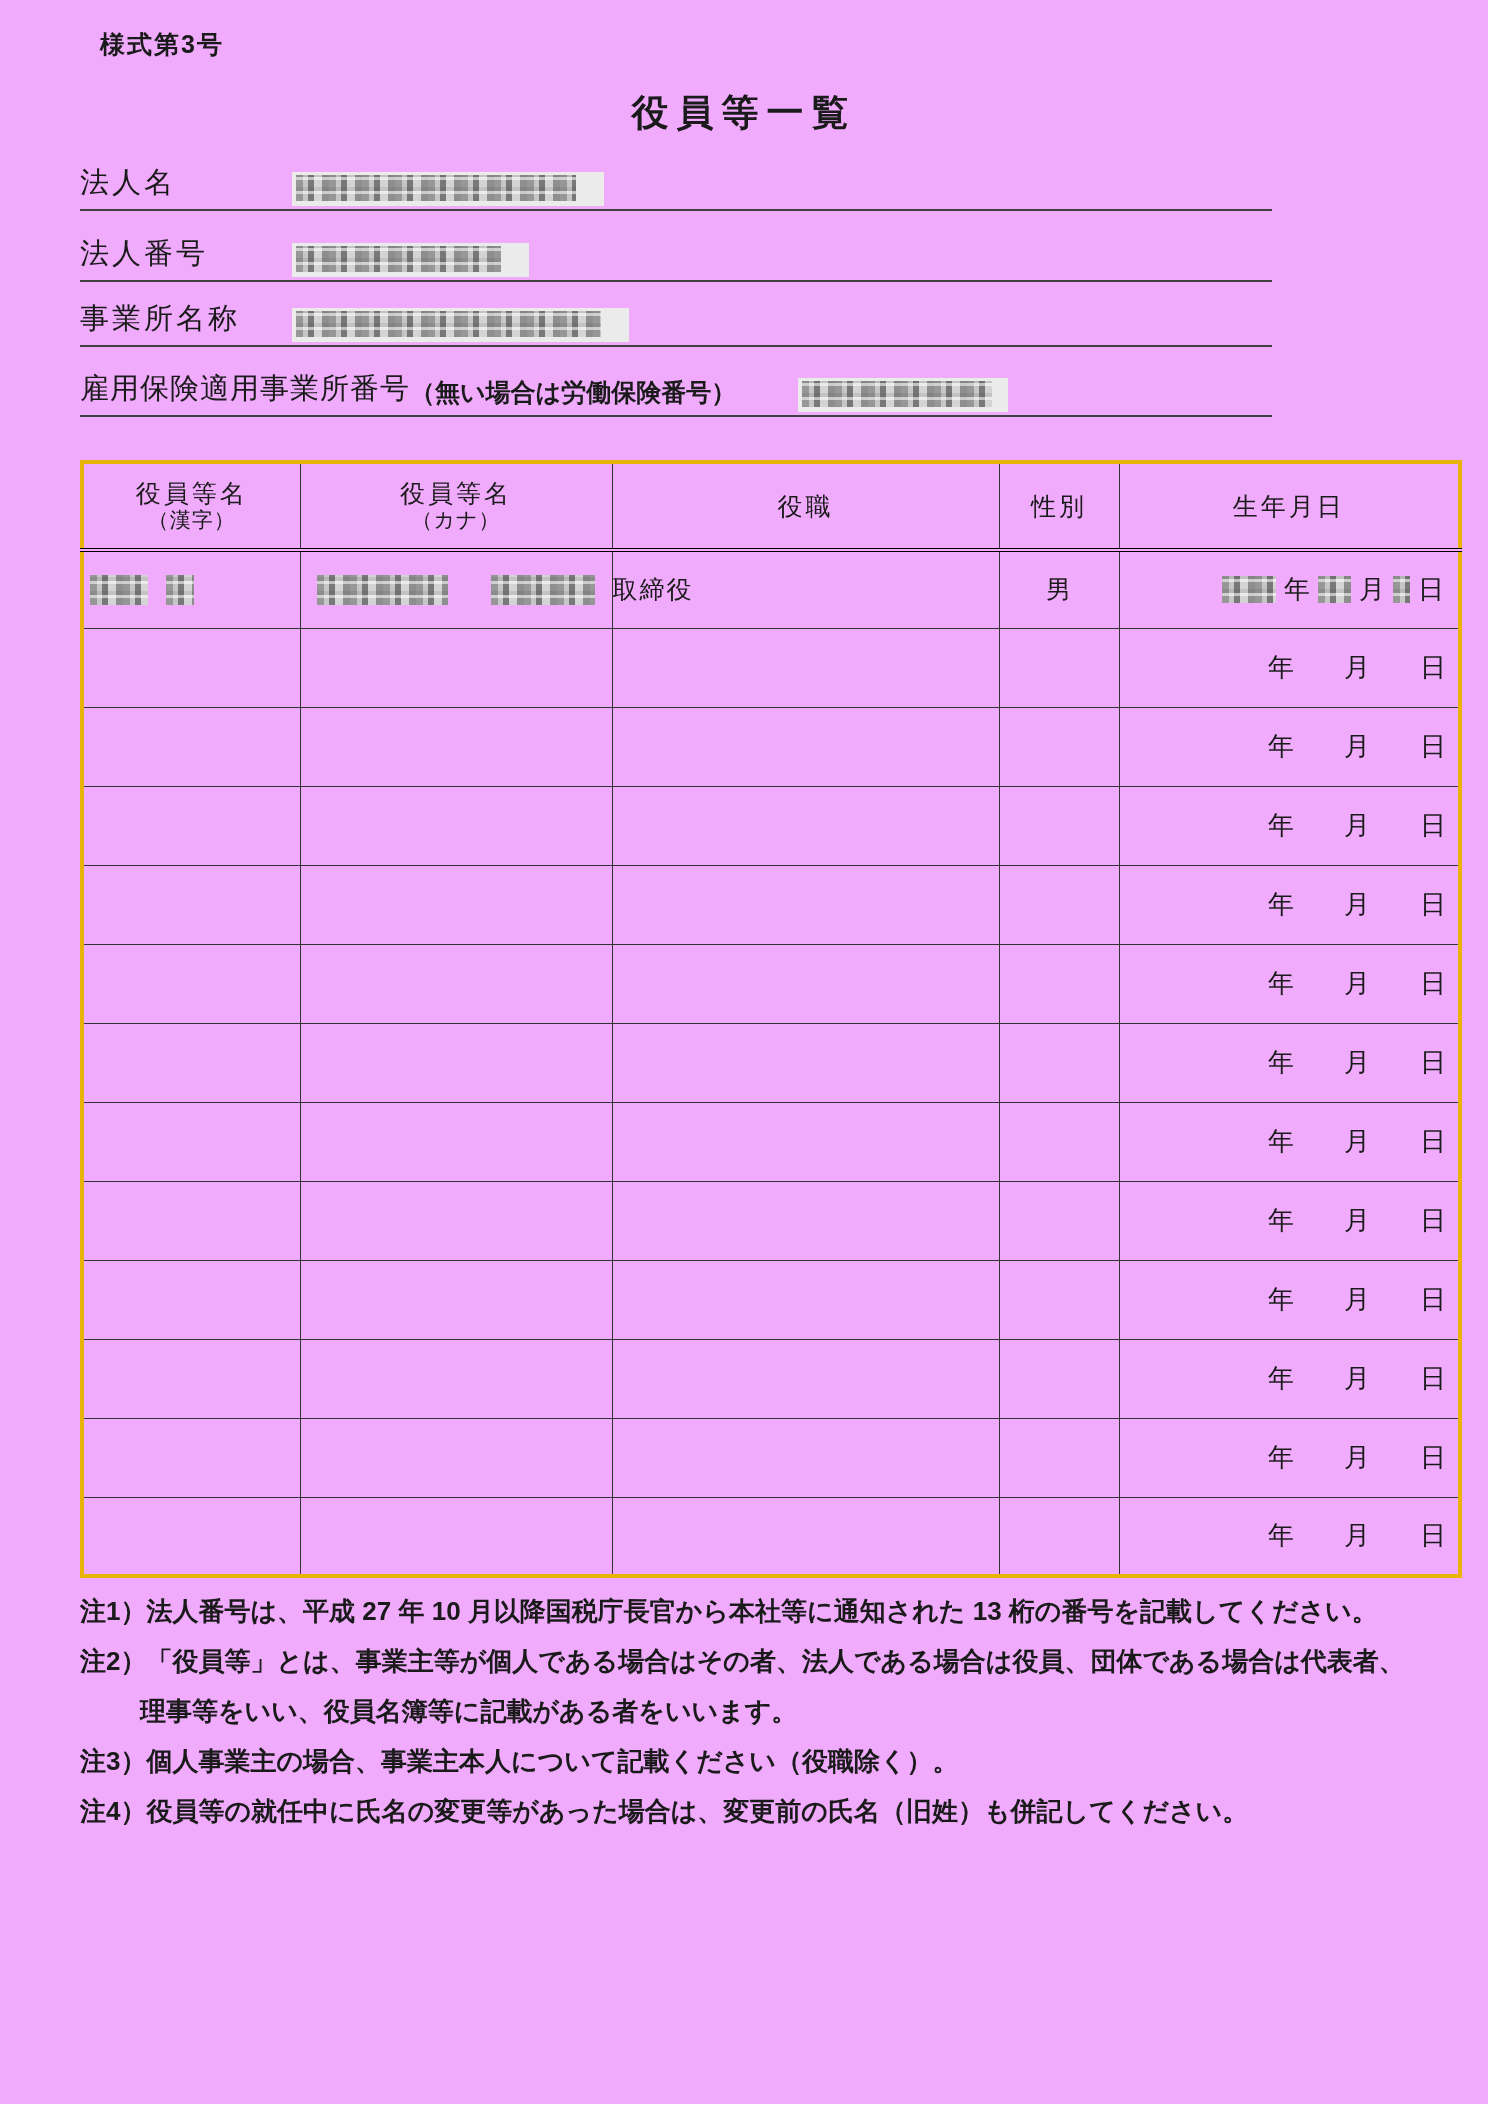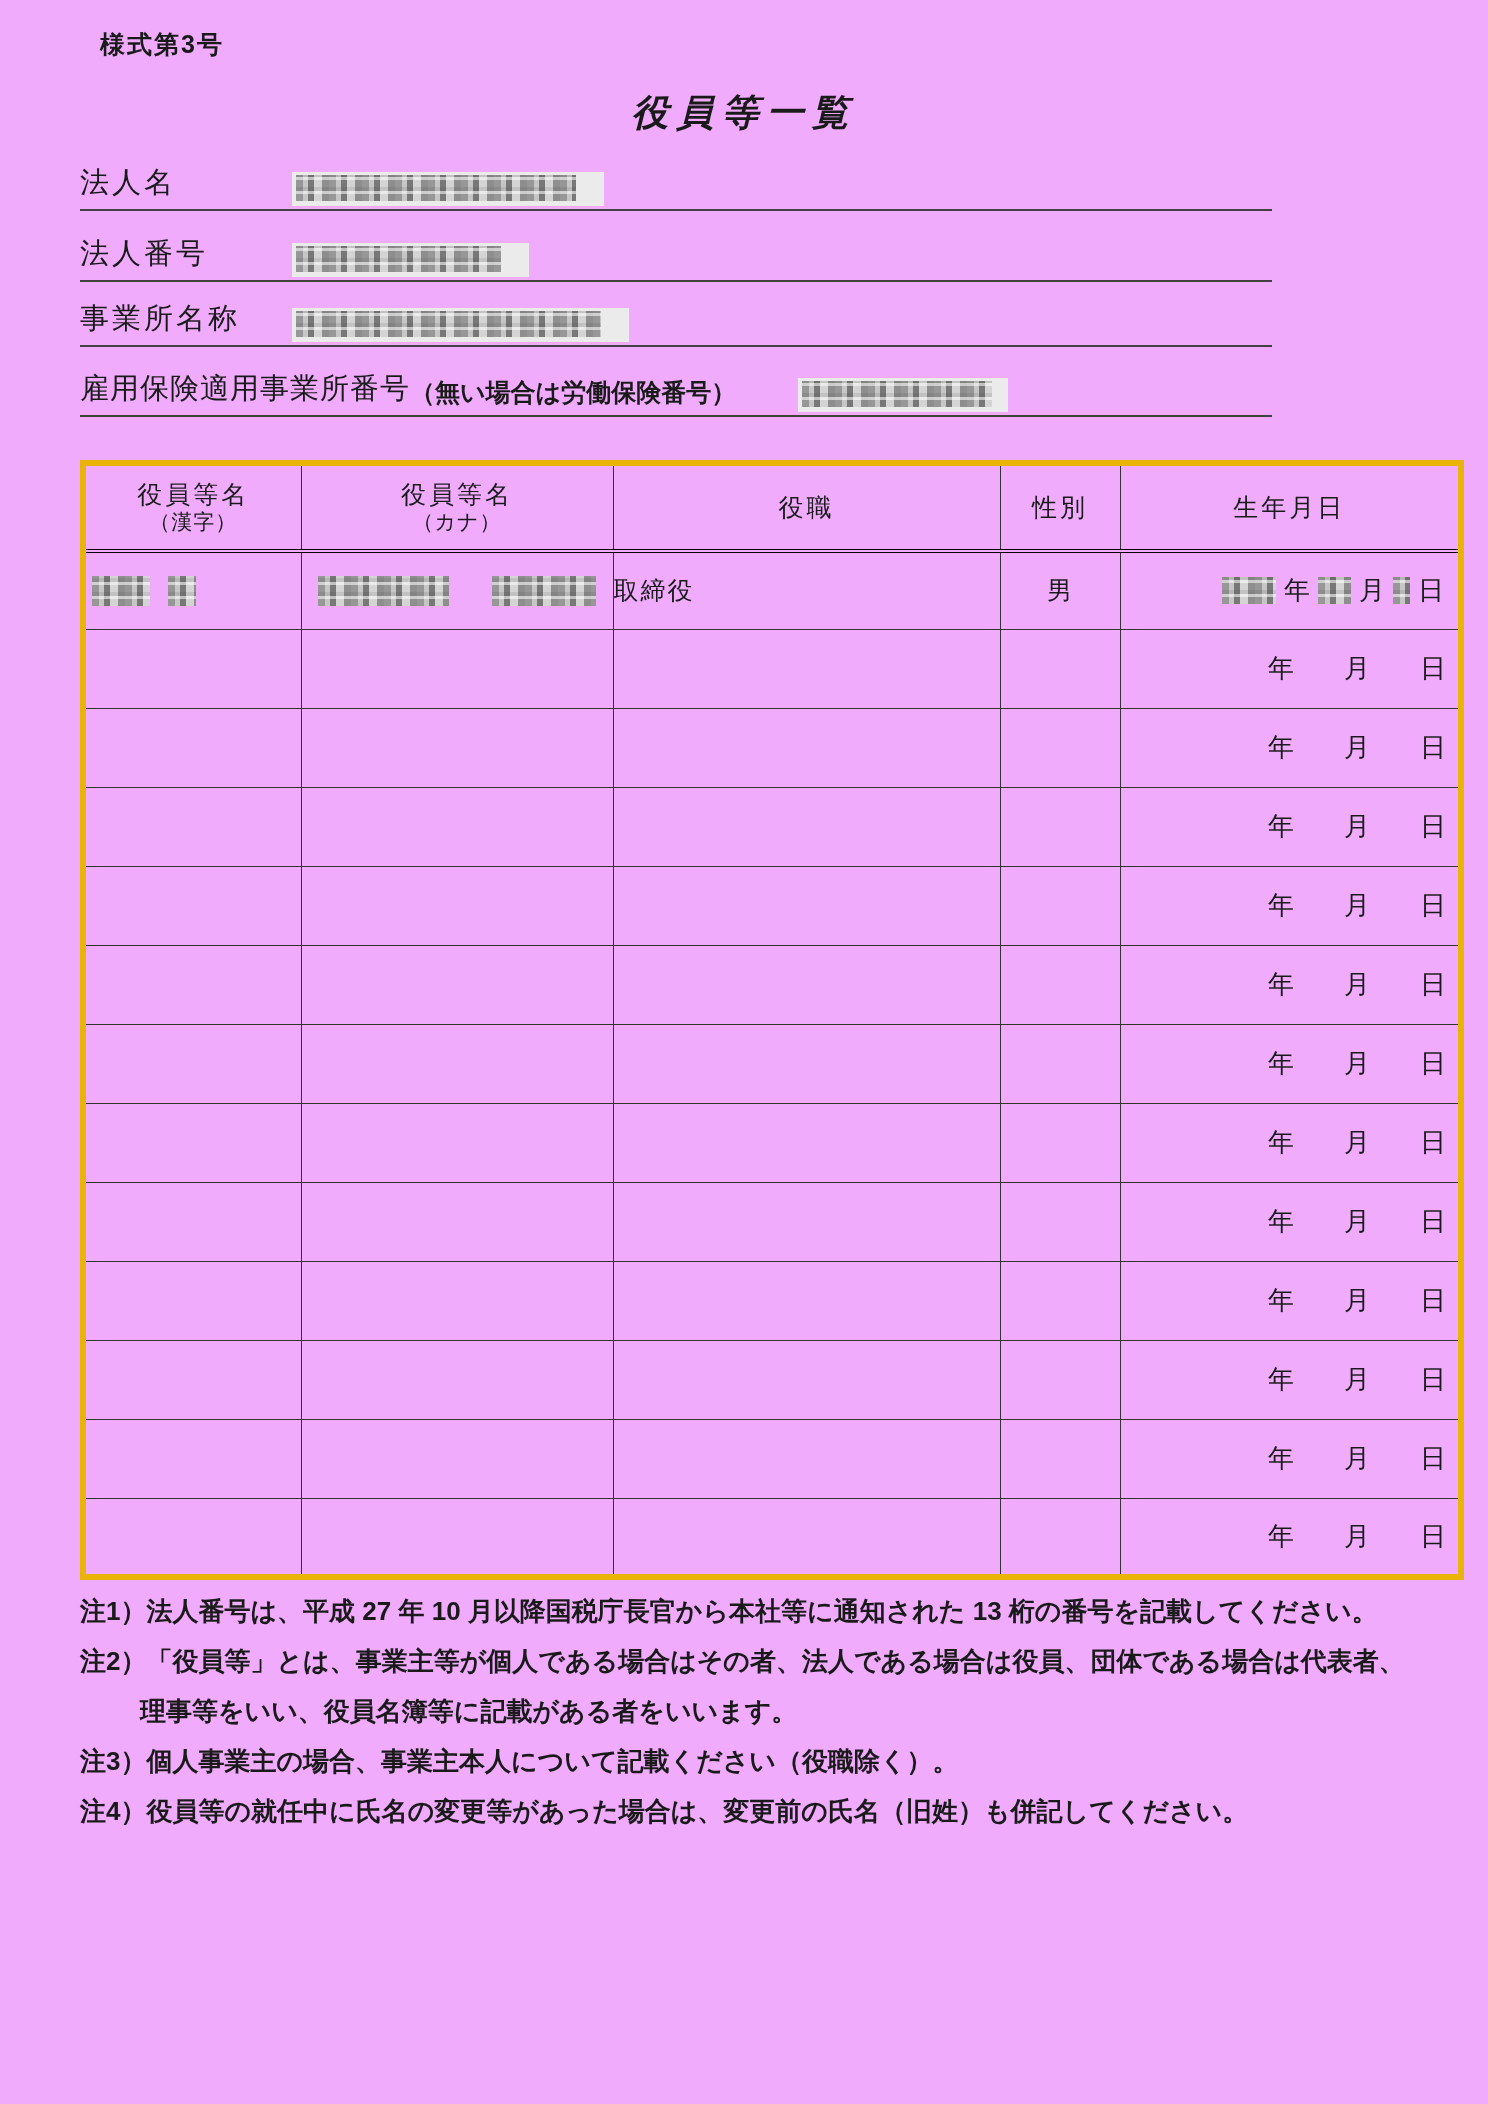--- a/index.html
+++ b/index.html
@@ -16,21 +16,21 @@
   
   .form-number{
     position:absolute;left:100px;top:28px;
     font-family:"Liberation Sans","DejaVu Sans",sans-serif;
     font-weight:700;font-size:25px;letter-spacing:2px;
   }
   .title{
     position:absolute;left:0;right:0;top:88px;margin:0;
     text-align:center;
     font-family:"Liberation Sans","DejaVu Sans",sans-serif;
-    font-weight:700;font-size:37px;letter-spacing:8px;font-style:italic;
+    font-weight:700;font-size:37px;letter-spacing:8px;
   }
 
   
   .field{
     position:absolute;left:80px;width:1192px;height:48px;
     border-bottom:2px solid #414141;
     display:flex;align-items:flex-end;
   }
   .f1{top:161px}.f2{top:232px}.f3{top:297px}.f4{top:367px}
   .flabel{
@@ -53,21 +53,21 @@
     display:inline-block;height:28px;vertical-align:middle;
     background:
       repeating-linear-gradient(0deg, rgba(255,255,255,0) 0 7px, rgba(255,255,255,.55) 7px 10px, rgba(40,40,40,.10) 10px 14px),
       repeating-linear-gradient(90deg,#979797 0 7px,#c6c6c6 7px 12px,#787878 12px 18px,#d4d4d4 18px 26px,#8e8e8e 26px 33px);
   }
 
   
   table.officer-table{
     position:absolute;left:80px;top:460px;
     width:1378px;border-collapse:collapse;table-layout:fixed;
-    border:6px solid #eab308;
+    border:4px solid #eab308;
     font-size:25px;
     padding-left:40px;
   }
   .officer-table th,.officer-table td{
     border:1px solid #333;
     padding:0;vertical-align:middle;
   }
   .officer-table thead tr{height:88px;}
   .officer-table thead th{
     font-weight:400;text-align:center;

